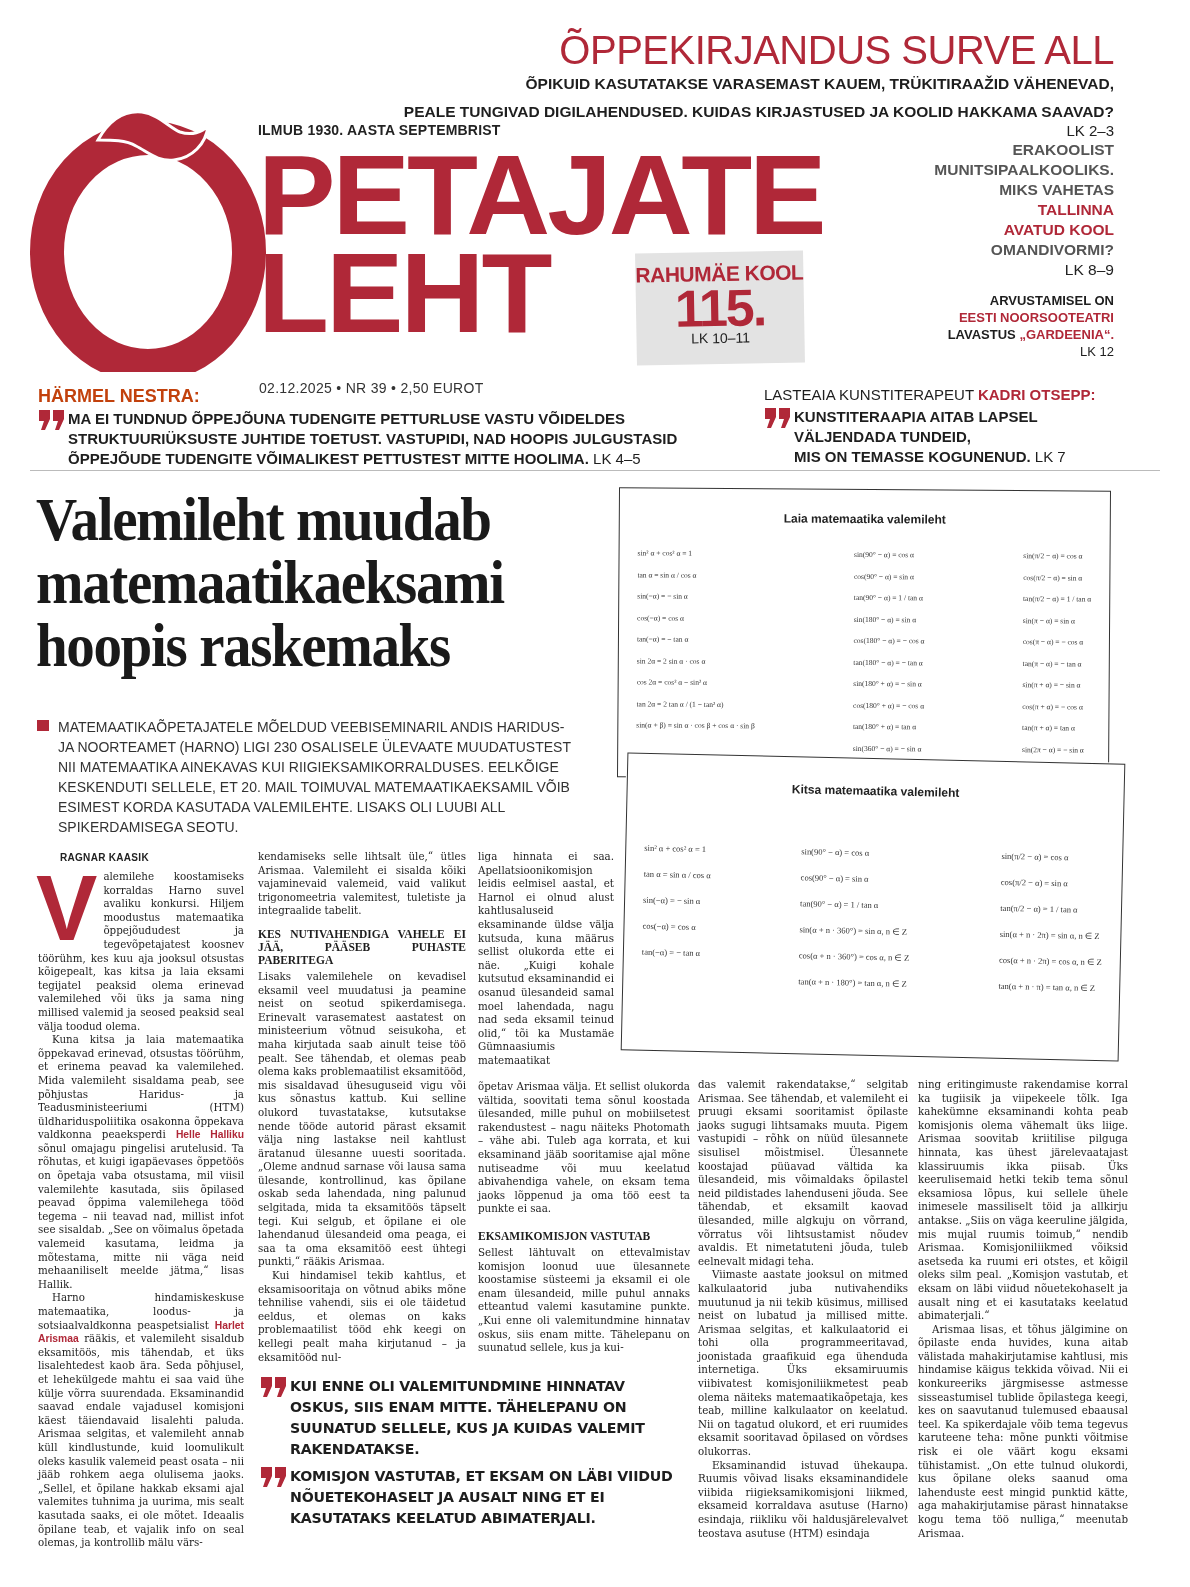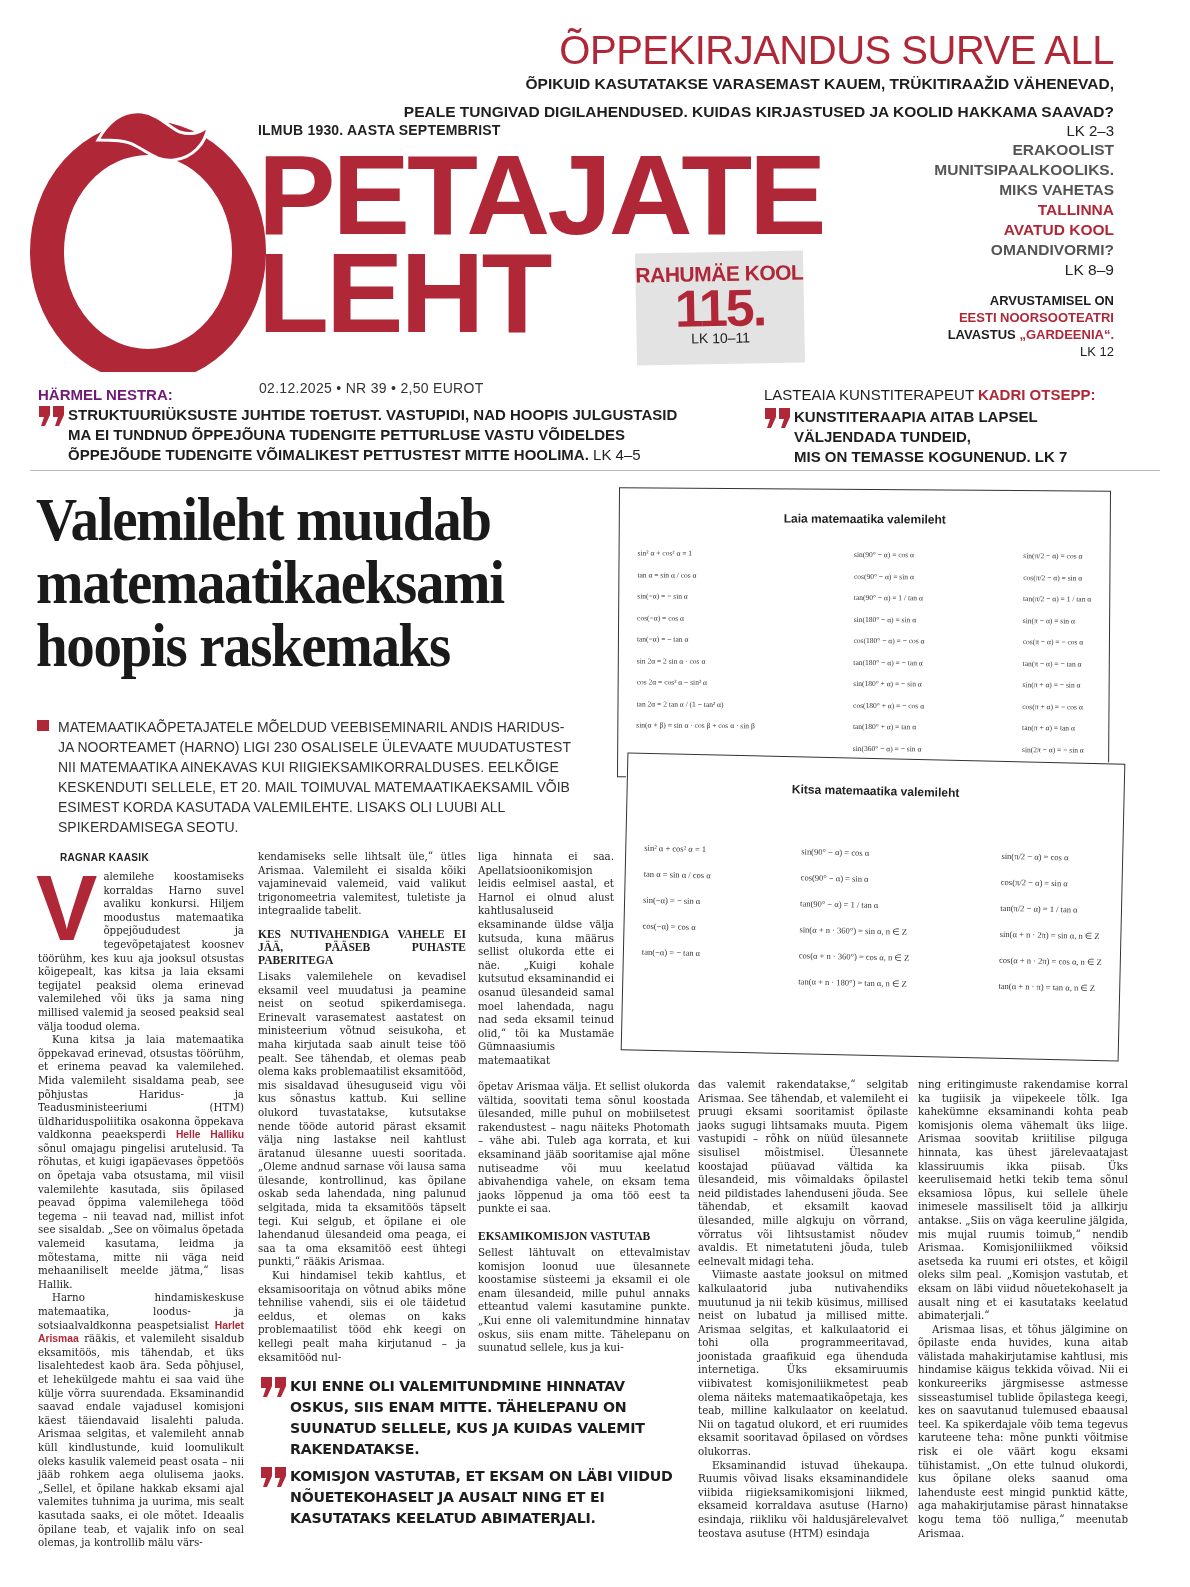--- a/index.html
+++ b/index.html
@@ -27,29 +27,29 @@
   .promo-box .t3 { font-size: 14px; color: #222; margin-top: 0px; }
 
   .side-teaser { right: 76px; text-align: right; font-weight: 700; }
   #teaser-1 { top: 140px; font-size: 15.5px; line-height: 20px; color: #555; }
   #teaser-1 .lk { color: #222; font-weight: 400; }
   #teaser-2 { top: 292px; font-size: 13px; line-height: 17px; color: #1e1e1e; }
   #teaser-2 .lk { font-weight: 400; }
 
   
   .qbar-left { left: 38px; top: 386px; }
-  .qbar-left .who { font-size: 15px; font-weight: 700; color: #701a75; }
+  .qbar-left .who { font-size: 18px; font-weight: 700; color: #c2410c; }
   .qbar-left .q { position: relative; padding-left: 30px; font-size: 15px; font-weight: 700; line-height: 20px; color: #1e1e1e; margin-top: 2px; }
   .qbar-left .q .lk { font-weight: 400; }
   .qmark { position: absolute; left: 0; top: 0px; width: 28px; height: 22px; }
   .qbar-right { left: 764px; top: 386px; }
   .qbar-right .who { font-size: 15px; color: #1e1e1e; }
   .qbar-right .who b { color: #b02838; }
   .qbar-right .q { position: relative; padding-left: 30px; font-size: 15px; font-weight: 700; line-height: 20px; color: #1e1e1e; margin-top: 4px; }
-  .qbar-right .q .lk { font-weight: 700; }
+  .qbar-right .q .lk { font-weight: 400; }
   .divider { left: 30px; top: 470px; width: 1130px; height: 1px; background: #bbb; }
 
   
   .headline { left: 36px; top: 488px; width: 570px; font-family: "Liberation Serif", serif; font-size: 62px; line-height: 63px; color: #1a1a1a; letter-spacing: -1.5px; transform: scaleX(0.92); transform-origin: left; }
   .lede { left: 37px; top: 717px; width: 540px; }
   .lede .sq { position: absolute; left: 0; top: 3px; width: 12px; height: 11px; background: #b02838; }
   .lede p { padding-left: 21px; font-size: 14px; line-height: 20px; color: #333; text-transform: uppercase; }
 
   
   .sheet { background: #fff; border: 1px solid #333; position: absolute; font-family: "Liberation Serif", serif; color: #333; }
@@ -127,22 +127,22 @@
   <div><span>LAVASTUS </span><span class="red">„GARDEENIA“.</span></div>
   <div class="lk">LK 12</div>
 </div>
 
 <div class="abs qbar-left">
   <div class="who">HÄRMEL NESTRA:</div>
   <div class="q">
     <svg class="qmark" viewBox="0 0 28 22">
         <path d="M1 1h11v9l-5 11H3l3-9H1z M15 1h11v9l-5 11h-4l3-9h-5z" fill="#b02838"></path>
       </svg>
+    <div>MA EI TUNDNUD ÕPPEJÕUNA TUDENGITE PETTURLUSE VASTU VÕIDELDES</div>
     <div>STRUKTUURIÜKSUSTE JUHTIDE TOETUST. VASTUPIDI, NAD HOOPIS JULGUSTASID</div>
-    <div>MA EI TUNDNUD ÕPPEJÕUNA TUDENGITE PETTURLUSE VASTU VÕIDELDES</div>
     <div><span>ÕPPEJÕUDE TUDENGITE VÕIMALIKEST PETTUSTEST MITTE HOOLIMA.</span> <span class="lk">LK 4–5</span></div>
   </div>
 </div>
 
 <div class="abs qbar-right">
   <div class="who"><span>LASTEAIA KUNSTITERAPEUT </span><b>KADRI OTSEPP:</b></div>
   <div class="q">
     <svg class="qmark" viewBox="0 0 28 22">
         <path d="M1 1h11v9l-5 11H3l3-9H1z M15 1h11v9l-5 11h-4l3-9h-5z" fill="#b02838"></path>
       </svg>

